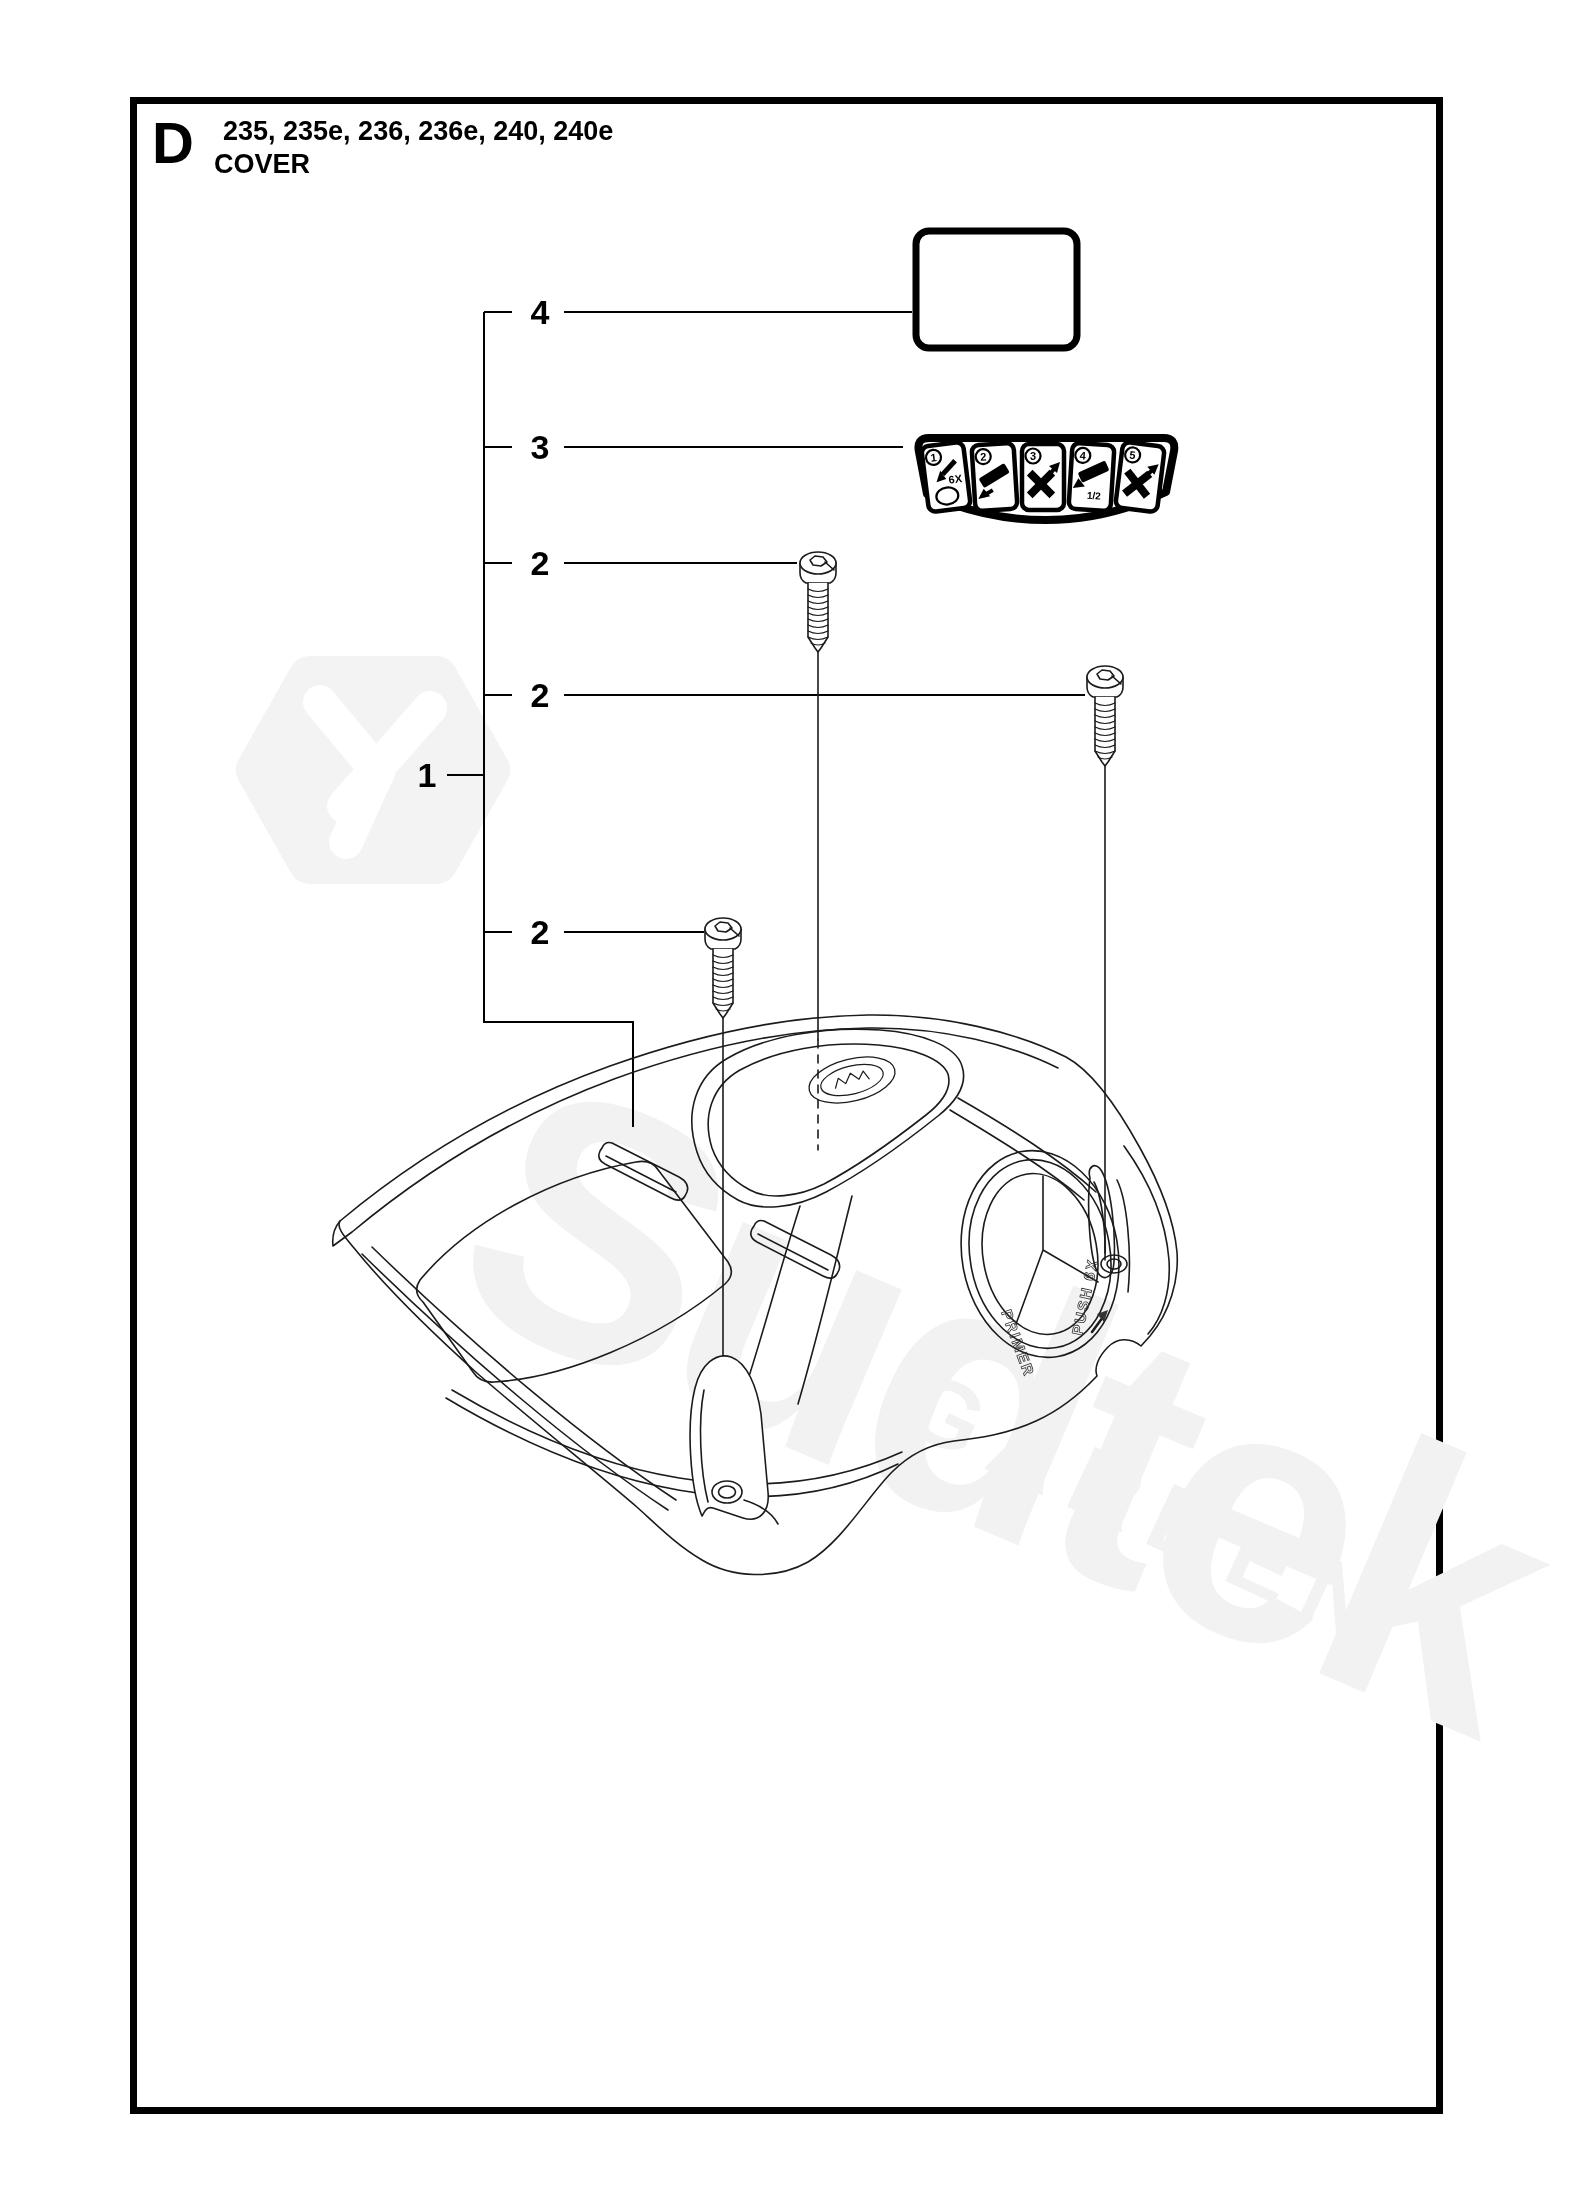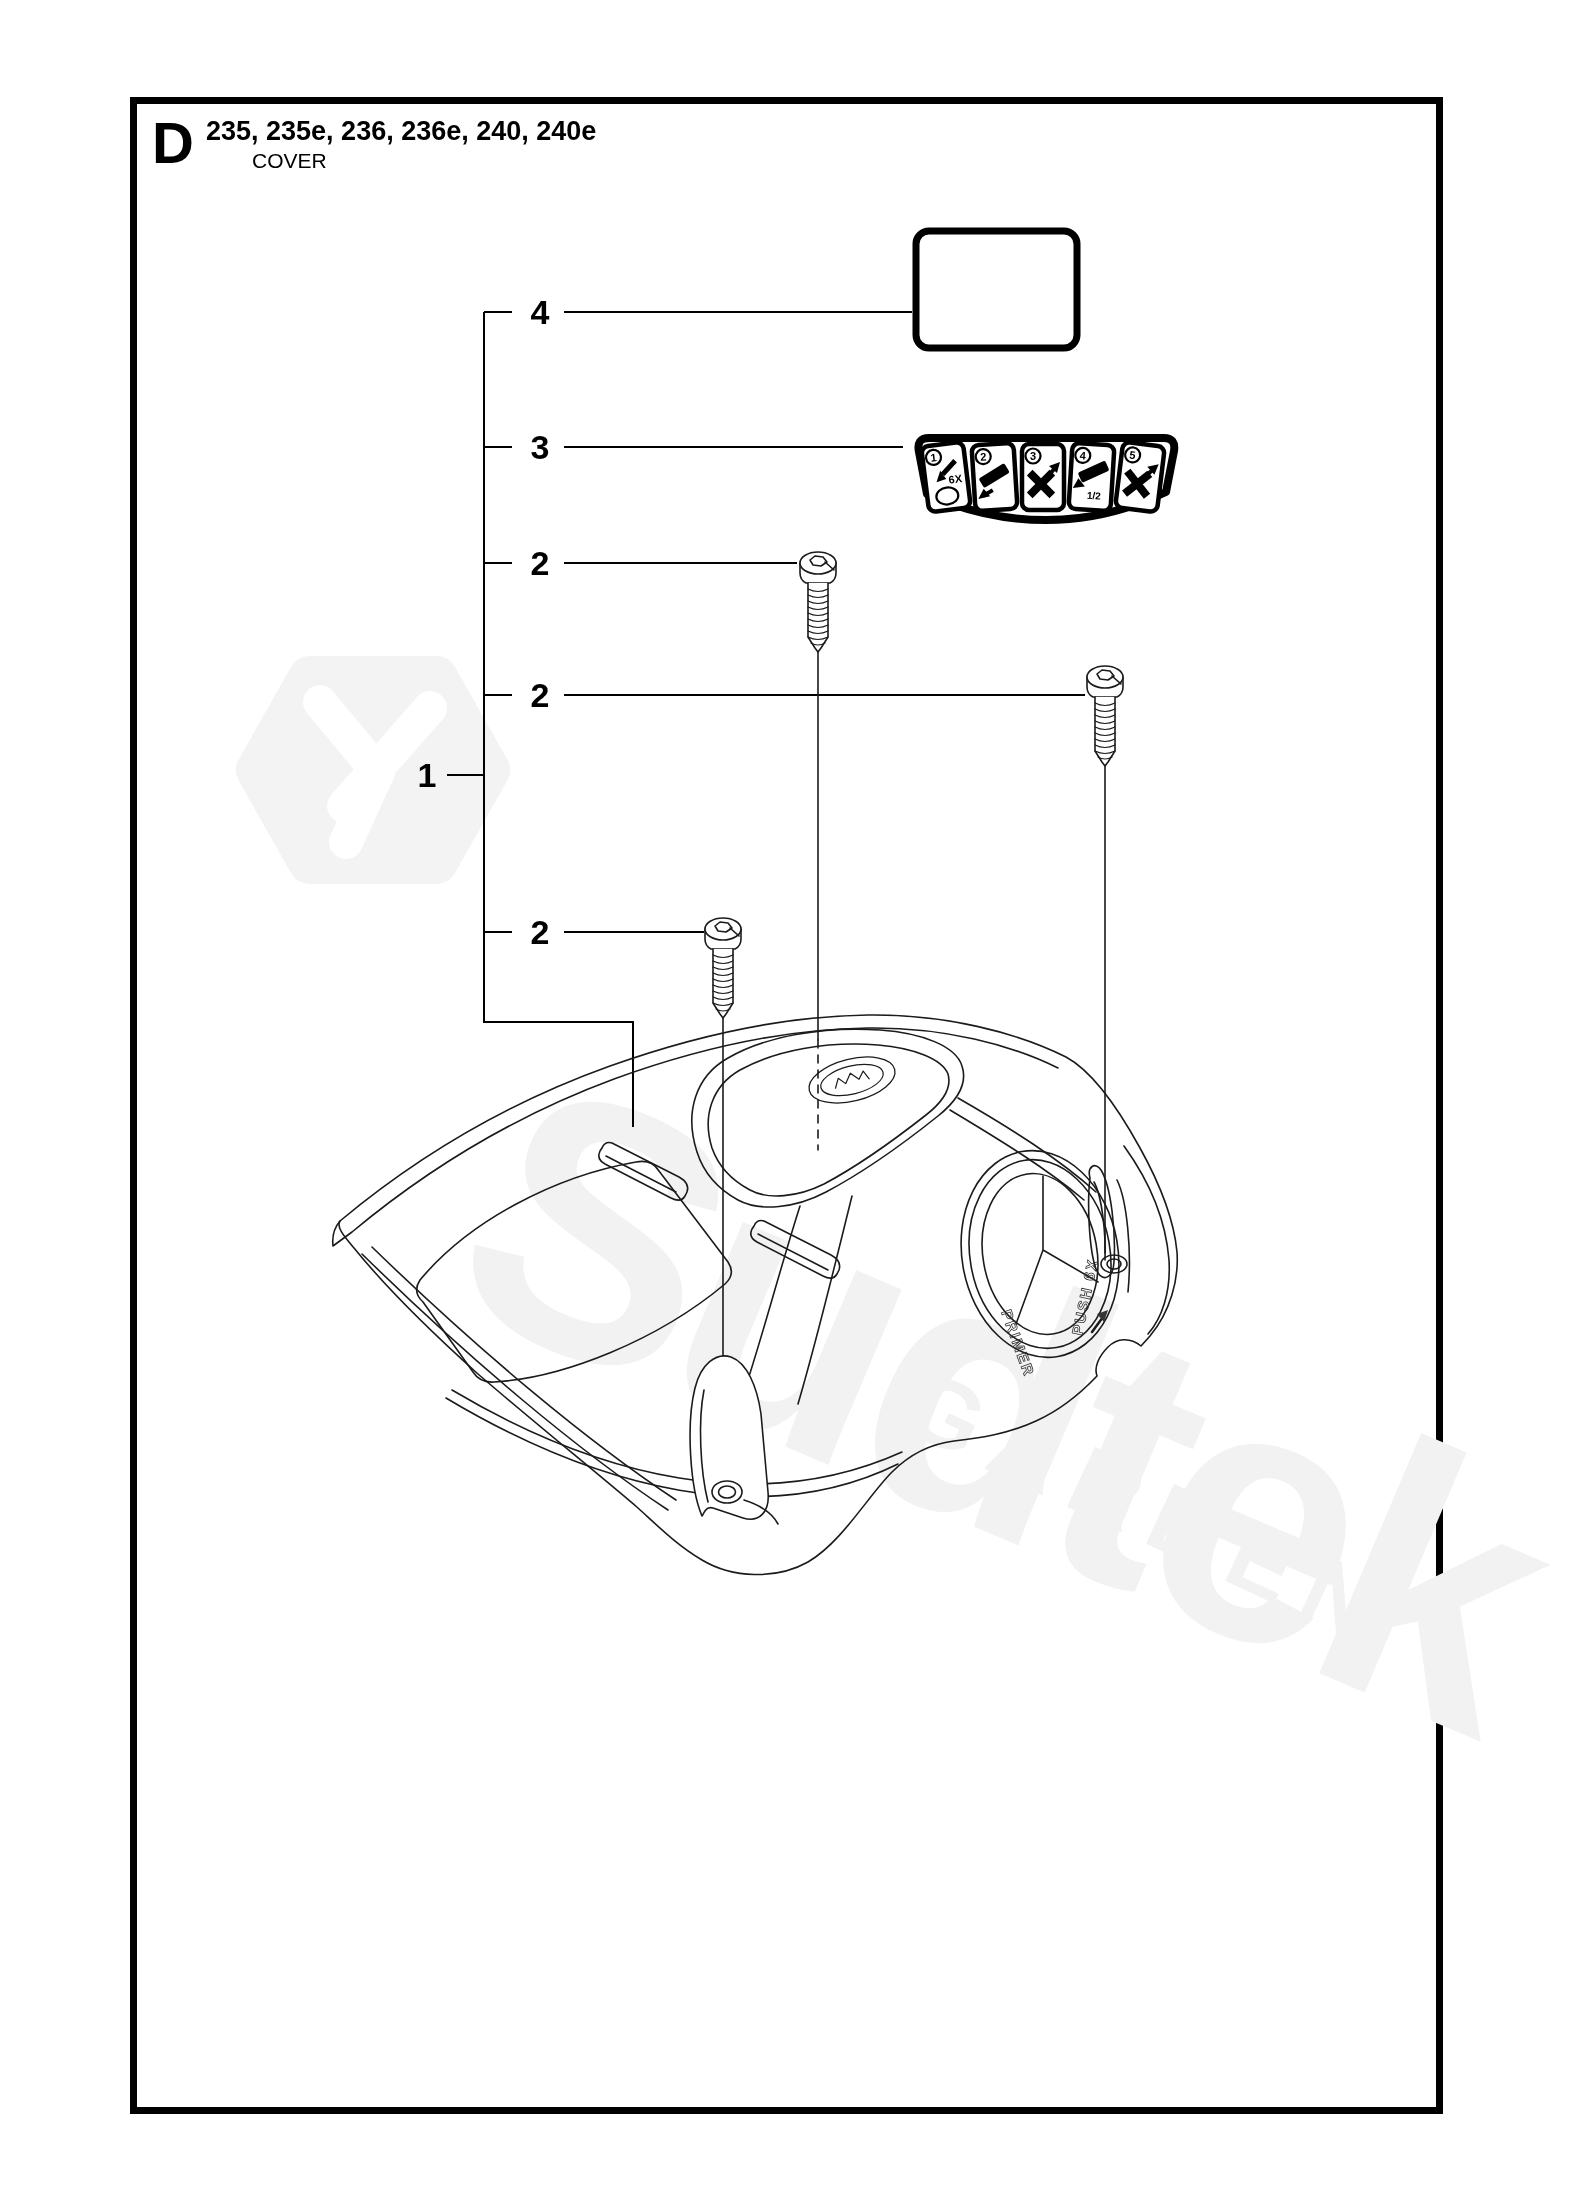--- a/index.html
+++ b/index.html
@@ -2,22 +2,22 @@
 <html><head>
 <meta charset="utf-8">
 <style>
   html,body{margin:0;padding:0;background:#ffffff;}
   .page{position:relative;width:1573px;height:2204px;background:#ffffff;overflow:hidden;
         font-family:"Liberation Sans", sans-serif;color:#000;}
   .frame{position:absolute;left:130px;top:97px;width:1299px;height:2003px;
          border:7px solid #000;}
   .title-block{position:absolute;left:152px;top:108px;}
   .section-letter{position:absolute;left:0px;top:6px;font-size:58px;font-weight:bold;line-height:1;}
-  .models-line{position:absolute;left:54px;top:8px;font-size:27px;font-weight:bold;white-space:nowrap;text-align:center;}
-  .section-name{position:absolute;left:62px;top:41px;font-size:21px;font-weight:normal;white-space:nowrap;margin-left:38px;}
+  .models-line{position:absolute;left:71px;top:8px;font-size:27px;font-weight:bold;white-space:nowrap;text-align:center;}
+  .section-name{position:absolute;left:62px;top:41px;font-size:27px;font-weight:bold;white-space:nowrap;}
   svg{position:absolute;left:0;top:0;}
   .callout-num{font-size:34px;font-weight:bold;}
   .wm-text{font-weight:bold;}
 </style>
 </head>
 <body>
 
 <div class="page">
   <div class="frame"></div>
 

